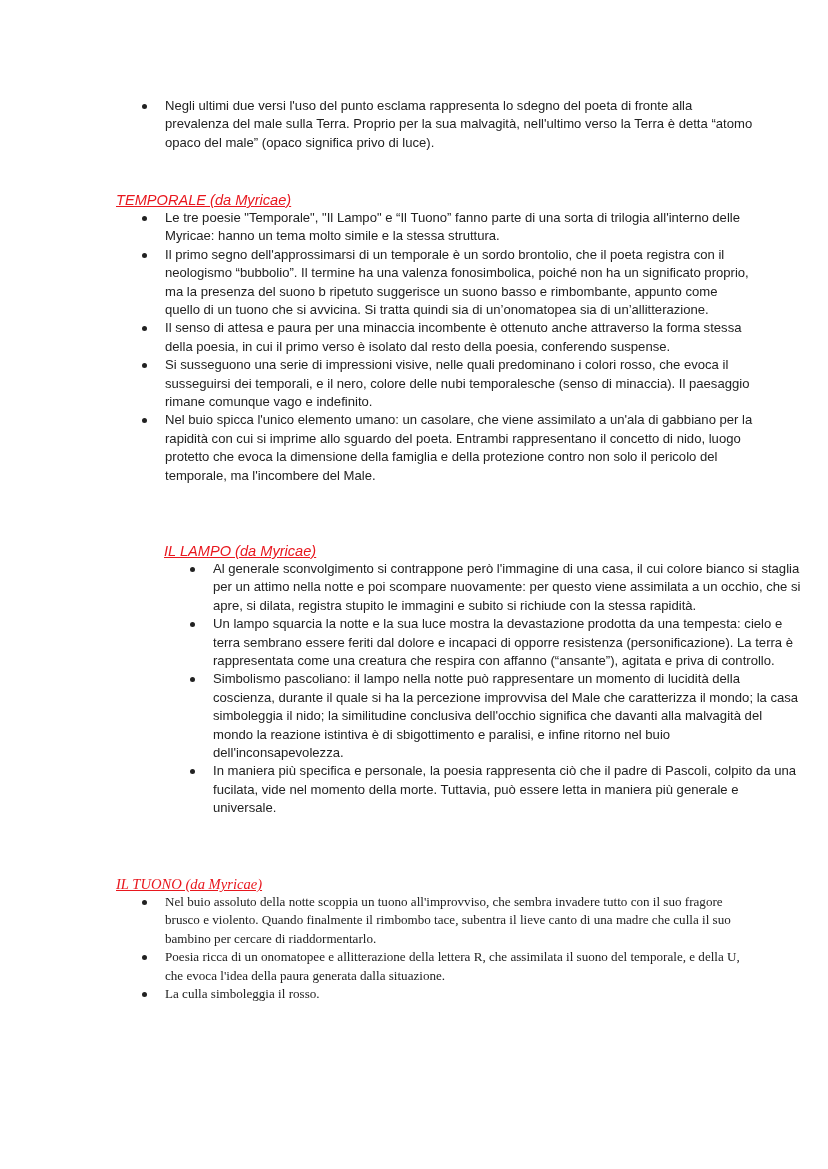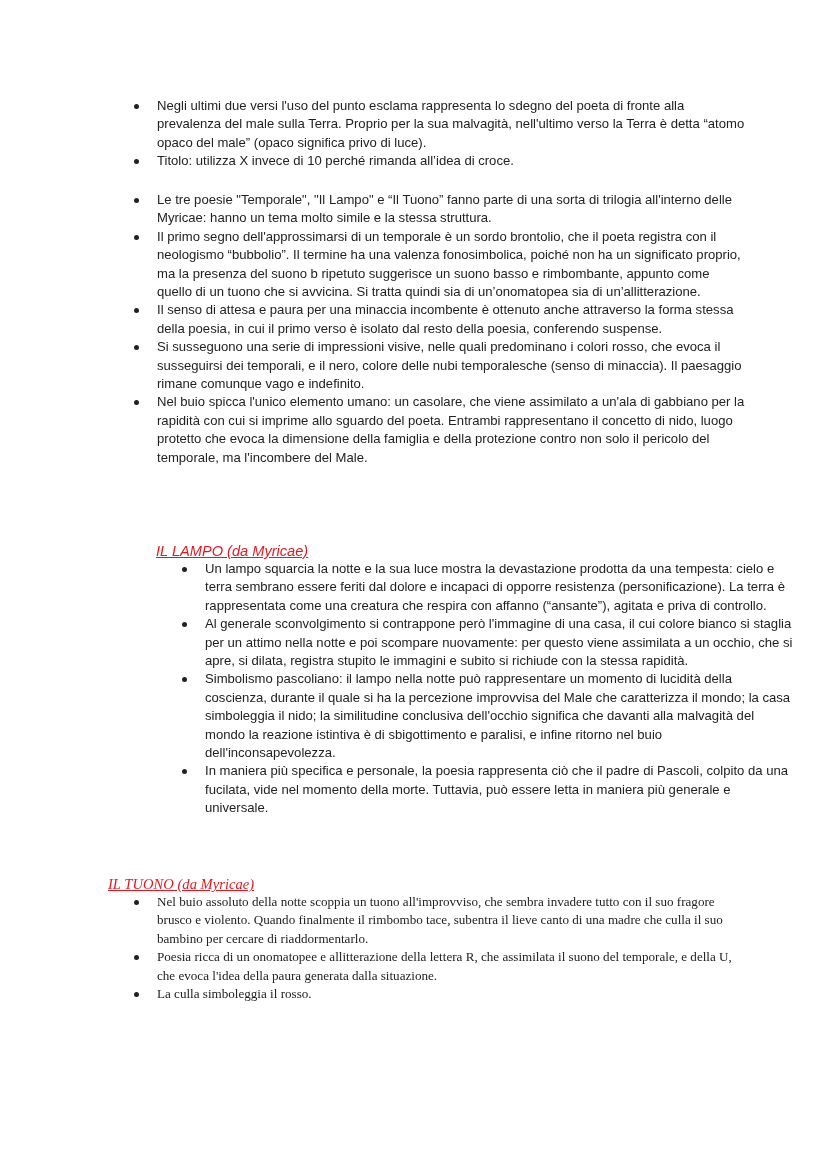--- a/index.html
+++ b/index.html
@@ -17,21 +17,21 @@
     }
     .page {
       position: absolute;
       left: 0;
       top: 0;
       width: 828px;
       height: 1169px;
     }
     .block {
       position: absolute;
-      left: 108px;
+      left: 116px;
       width: 640px;
     }
     .heading {
       font-size: 14.6px;
       font-style: italic;
       text-decoration: underline;
       color: #e8171e;
       line-height: 18px;
       margin: 0;
       font-weight: normal;
@@ -59,39 +59,39 @@
     }
   </style>
 </head>
 <body>
 
 <div class="page">
 
   <div class="block" style="top: 97px;">
     <ul class="bullets">
       <li><span class="dot"></span><span>Negli ultimi due versi l'uso del punto esclama rappresenta lo sdegno del poeta di fronte alla prevalenza del male sulla Terra. Proprio per la sua malvagità, nell'ultimo verso la Terra è detta “atomo opaco del male” (opaco significa privo di luce).</span></li>
-      <li><span class="dot"></span><span>Titolo: utilizza X invece di 10 perché rimanda all’idea di croce.</span></li>
     </ul>
   </div>
 
   <div class="block" style="top: 191px;">
+    <h2 class="heading">TEMPORALE (da Myricae)</h2>
     <ul class="bullets">
       <li><span class="dot"></span><span>Le tre poesie "Temporale", "Il Lampo" e “Il Tuono” fanno parte di una sorta di trilogia all'interno delle Myricae: hanno un tema molto simile e la stessa struttura.</span></li>
       <li><span class="dot"></span><span>Il primo segno dell'approssimarsi di un temporale è un sordo brontolio, che il poeta registra con il neologismo “bubbolio”. Il termine ha una valenza fonosimbolica, poiché non ha un significato proprio, ma la presenza del suono b ripetuto suggerisce un suono basso e rimbombante, appunto come quello di un tuono che si avvicina. Si tratta quindi sia di un’onomatopea sia di un’allitterazione.</span></li>
       <li><span class="dot"></span><span>Il senso di attesa e paura per una minaccia incombente è ottenuto anche attraverso la forma stessa della poesia, in cui il primo verso è isolato dal resto della poesia, conferendo suspense.</span></li>
       <li><span class="dot"></span><span>Si susseguono una serie di impressioni visive, nelle quali predominano i colori rosso, che evoca il susseguirsi dei temporali, e il nero, colore delle nubi temporalesche (senso di minaccia). Il paesaggio rimane comunque vago e indefinito.</span></li>
       <li><span class="dot"></span><span>Nel buio spicca l'unico elemento umano: un casolare, che viene assimilato a un'ala di gabbiano per la rapidità con cui si imprime allo sguardo del poeta. Entrambi rappresentano il concetto di nido, luogo protetto che evoca la dimensione della famiglia e della protezione contro non solo il pericolo del temporale, ma l'incombere del Male.</span></li>
     </ul>
   </div>
 
   <div class="block" style="top: 542px; margin-left: 48px;">
     <h2 class="heading">IL LAMPO (da Myricae)</h2>
     <ul class="bullets">
+      <li><span class="dot"></span><span>Al generale sconvolgimento si contrappone però l'immagine di una casa, il cui colore bianco si staglia per un attimo nella notte e poi scompare nuovamente: per questo viene assimilata a un occhio, che si apre, si dilata, registra stupito le immagini e subito si richiude con la stessa rapidità.</span></li>
       <li><span class="dot"></span><span>Un lampo squarcia la notte e la sua luce mostra la devastazione prodotta da una tempesta: cielo e terra sembrano essere feriti dal dolore e incapaci di opporre resistenza (personificazione). La terra è rappresentata come una creatura che respira con affanno (“ansante”), agitata e priva di controllo.</span></li>
-      <li><span class="dot"></span><span>Al generale sconvolgimento si contrappone però l'immagine di una casa, il cui colore bianco si staglia per un attimo nella notte e poi scompare nuovamente: per questo viene assimilata a un occhio, che si apre, si dilata, registra stupito le immagini e subito si richiude con la stessa rapidità.</span></li>
       <li><span class="dot"></span><span>Simbolismo pascoliano: il lampo nella notte può rappresentare un momento di lucidità della coscienza, durante il quale si ha la percezione improvvisa del Male che caratterizza il mondo; la casa simboleggia il nido; la similitudine conclusiva dell'occhio significa che davanti alla malvagità del mondo la reazione istintiva è di sbigottimento e paralisi, e infine ritorno nel buio dell'inconsapevolezza.</span></li>
       <li><span class="dot"></span><span>In maniera più specifica e personale, la poesia rappresenta ciò che il padre di Pascoli, colpito da una fucilata, vide nel momento della morte. Tuttavia, può essere letta in maniera più generale e universale.</span></li>
     </ul>
   </div>
 
   <div class="block" style="top: 875px; font-family: Liberation Serif, serif;">
     <h2 class="heading">IL TUONO (da Myricae)</h2>
     <ul class="bullets">
       <li><span class="dot"></span><span>Nel buio assoluto della notte scoppia un tuono all'improvviso, che sembra invadere tutto con il suo fragore brusco e violento. Quando finalmente il rimbombo tace, subentra il lieve canto di una madre che culla il suo bambino per cercare di riaddormentarlo.</span></li>
       <li><span class="dot"></span><span>Poesia ricca di un onomatopee e allitterazione della lettera R, che assimilata il suono del temporale, e della U, che evoca l'idea della paura generata dalla situazione.</span></li>

